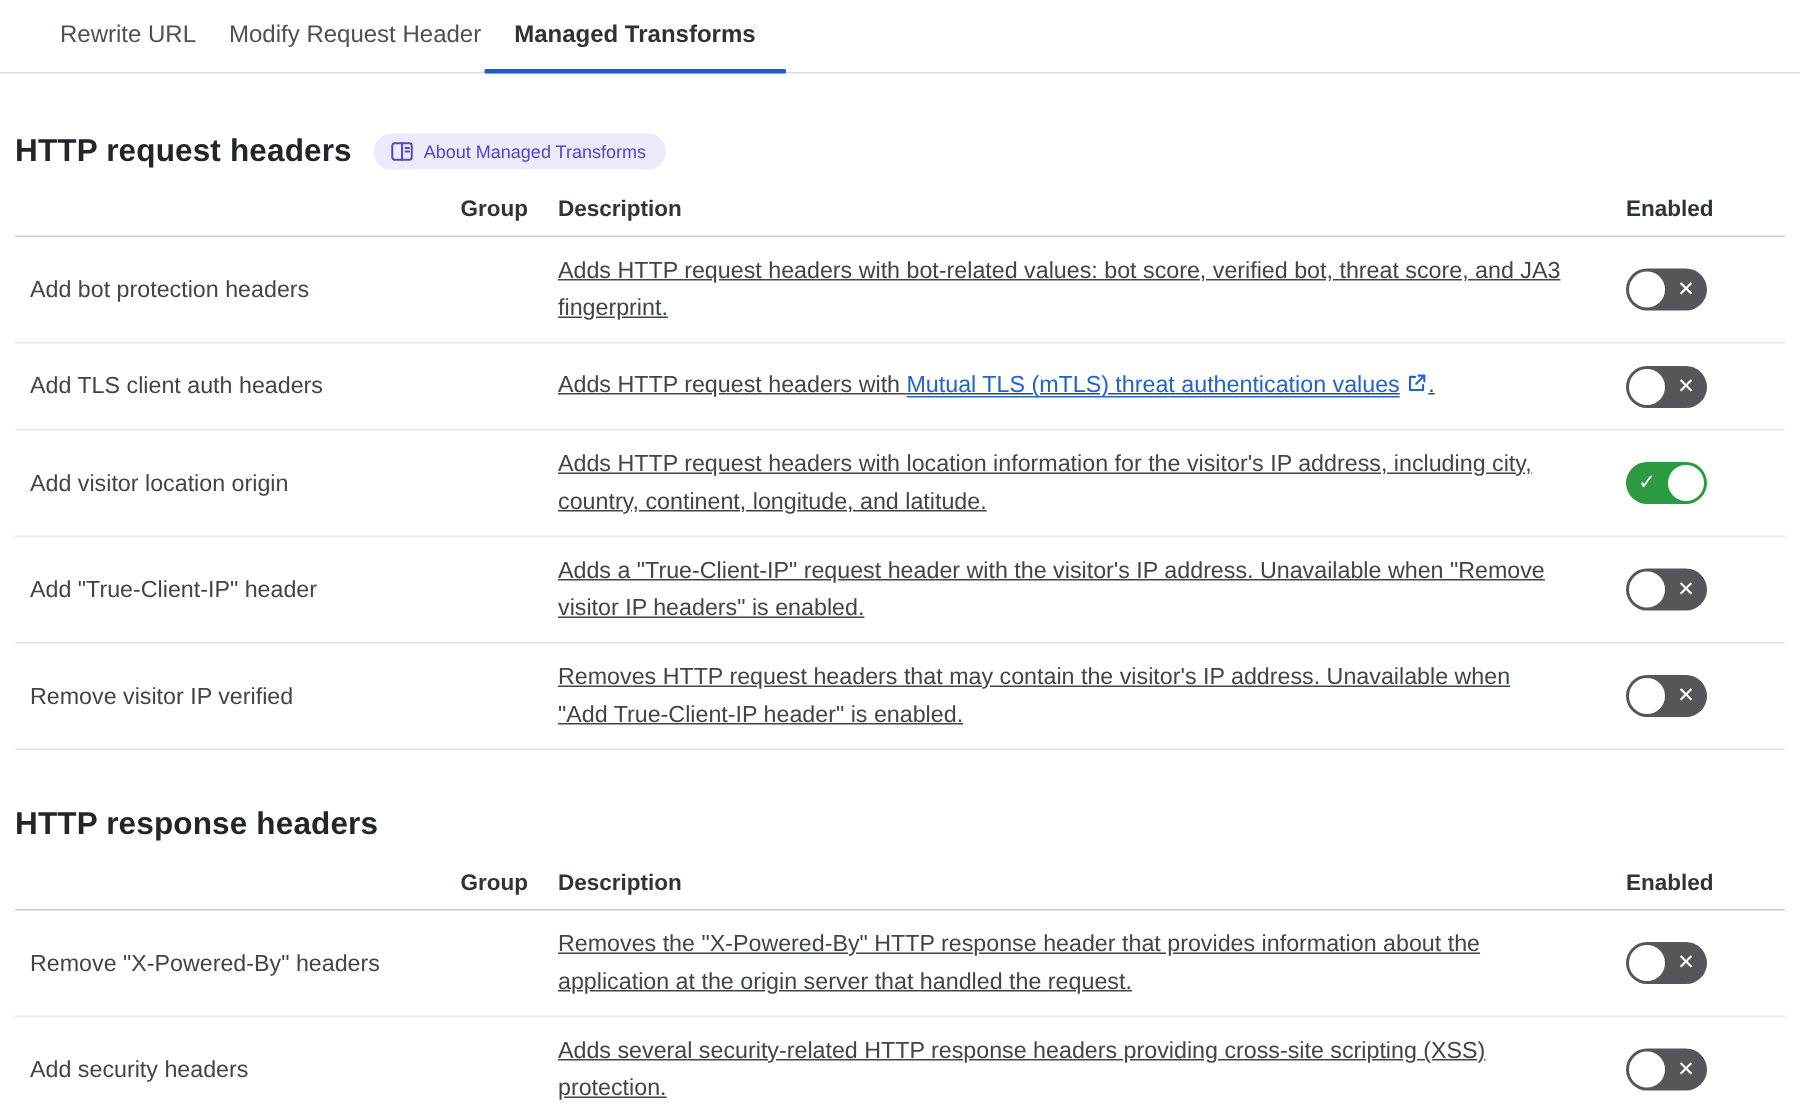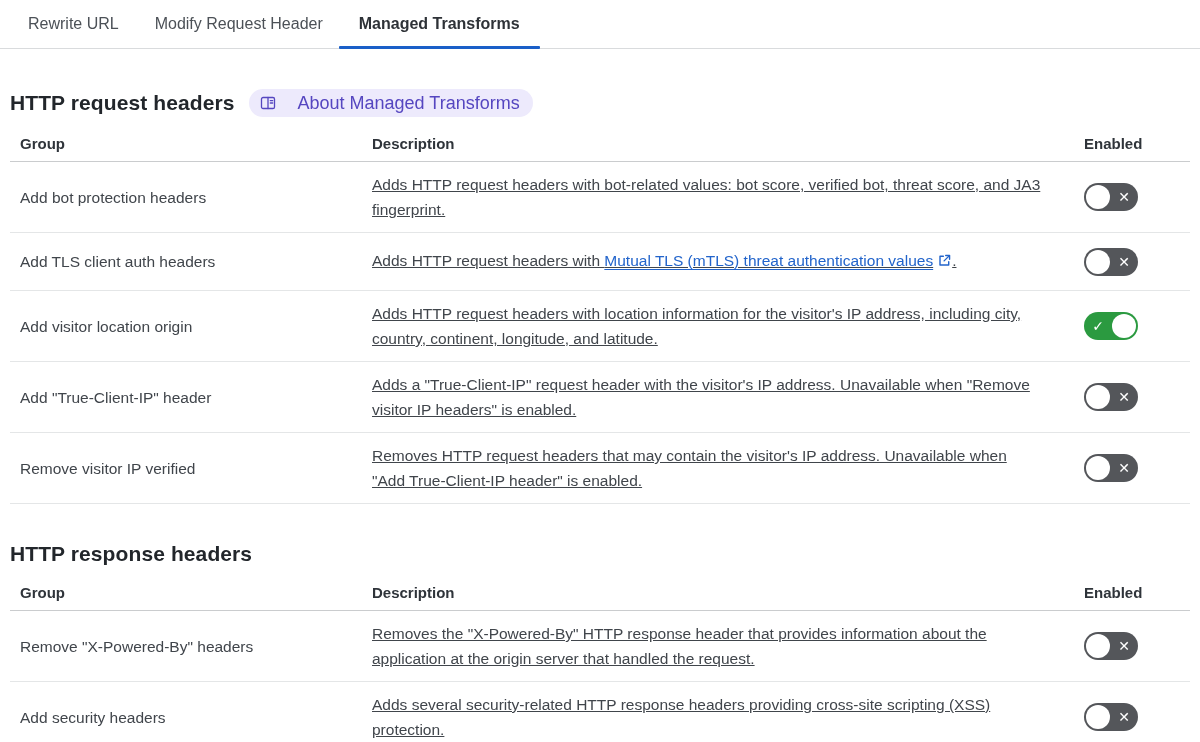--- a/index.html
+++ b/index.html
@@ -6,48 +6,48 @@
   html,body { margin:0; padding:0; background:#ffffff; }
   body {
     width:1200px; height:742px; overflow:hidden;
     font-family:"Liberation Sans","DejaVu Sans",sans-serif;
     color:#3d4248;
     --accent:#1a5fc8; --green:#2b9a40; --gray:#54565a;
     --link:#2264cb; --badge-bg:#edeafc; --badge-fg:#5546c0;
   }
 
   
-  .tabbar { display:flex; gap:36px; padding-left:28px; border-bottom:1px solid #d9dbdd; }
+  .tabbar { display:flex; gap:22px; padding-left:40px; border-bottom:1px solid #d9dbdd; }
   .tab {
     font-size:16px; color:#4c5157; padding:15px 0 15px; cursor:pointer;
     position:relative; white-space:nowrap;
   }
   .tab.active { color:#2e3237; font-weight:700; }
   .tab.active::after {
     content:""; position:absolute; left:-20px; right:-20px; bottom:-1px;
     height:3px; background:var(--accent); border-radius:1px;
   }
 
   
   .content { padding:0 10px; }
   .section-head { display:flex; align-items:center; gap:14px; margin:40px 0 12px; }
   .section-head h2 { margin:0; font-size:21px; font-weight:700; color:#22262b; letter-spacing:.1px; }
   .section2 .section-head { margin-top:38px; }
 
   .badge {
-    display:inline-flex; align-items:center; gap:22px;
+    display:inline-flex; align-items:center; gap:7px;
     background:var(--badge-bg); color:var(--badge-fg);
     border-radius:14px; padding:5px 13px 5px 11px;
-    font-size:18px; text-decoration:none; line-height:1; cursor:pointer;
+    font-size:12px; text-decoration:none; line-height:1; cursor:pointer;
   }
   .badge-icon { display:inline-flex; }
 
   
   table.mt-table { width:100%; border-collapse:collapse; table-layout:fixed; }
-  .col-group   { width:352px; }
+  .col-group   { width:352px;text-align:right; }
   .col-desc    { width:712px; }
   .col-enabled { width:116px; }
   thead th {
     text-align:left; font-size:15px; font-weight:700; color:#2f343a;
     padding:6px 10px 9px; border-bottom:1px solid #caccce;
   }
   tbody td {
     padding:10px; height:58px; vertical-align:middle;
     font-size:15.5px; line-height:25px; color:#40454b;
     border-bottom:1px solid #e4e6e7;

